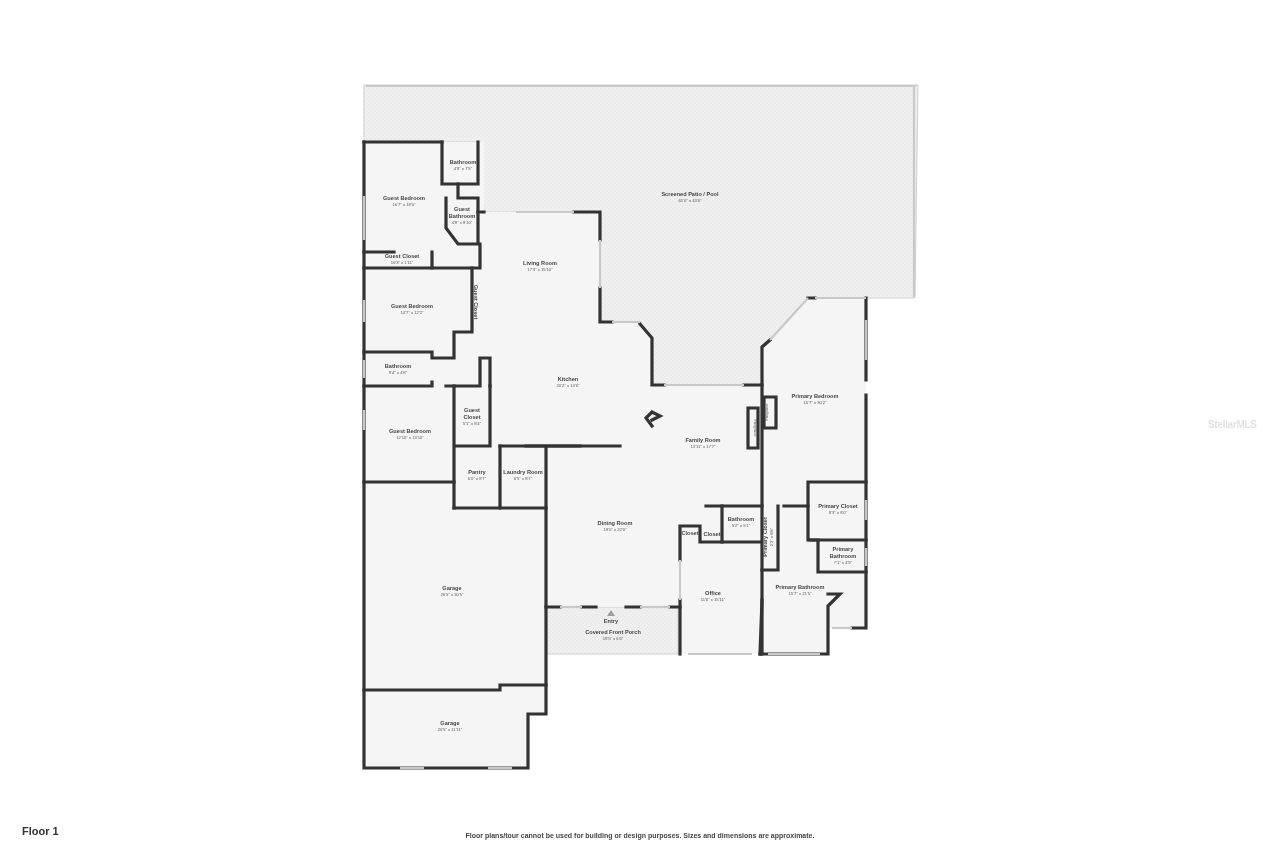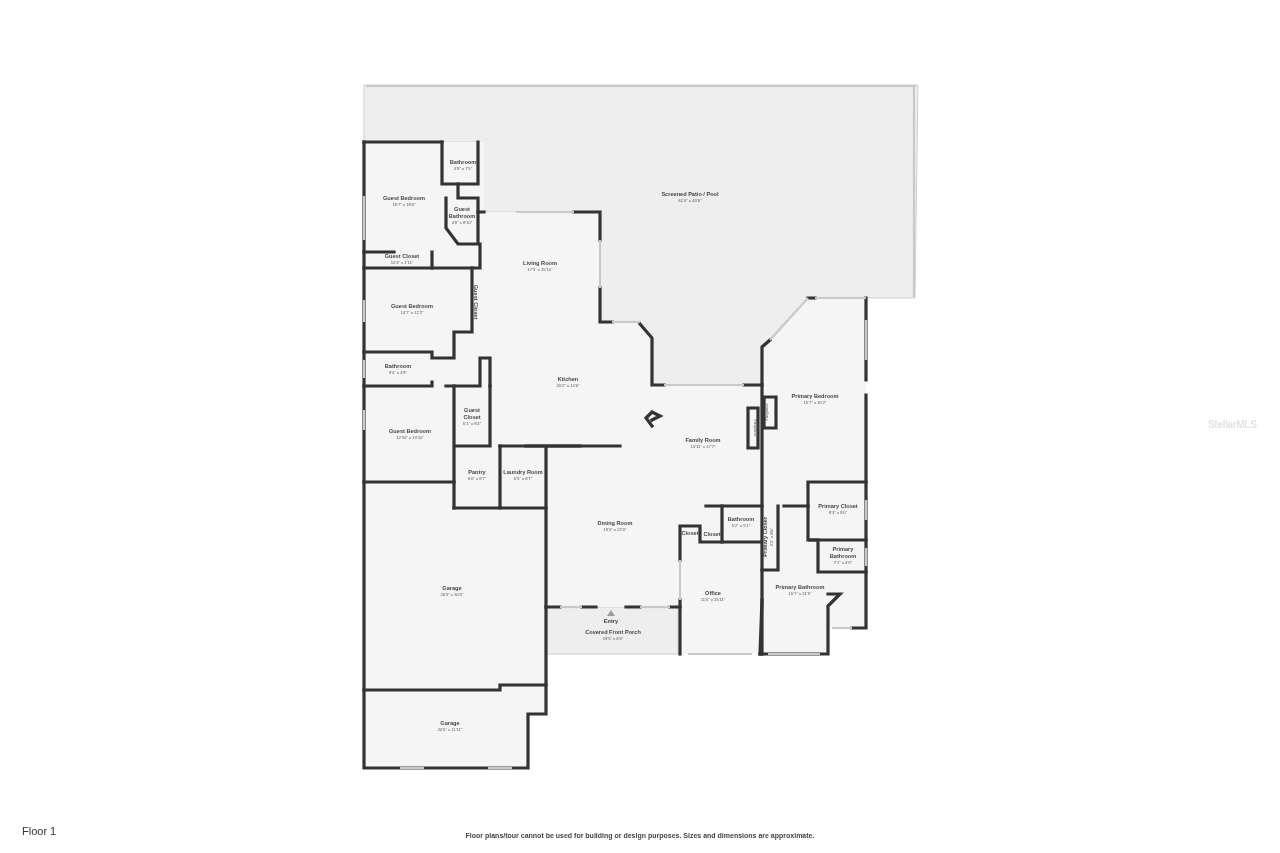--- a/index.html
+++ b/index.html
@@ -2,21 +2,21 @@
 <html><head>
 <meta charset="utf-8">
 <style>
   html,body{margin:0;padding:0;background:#ffffff;}
   body{width:1280px;height:853px;position:relative;overflow:hidden;font-family:"Liberation Sans",sans-serif;}
   #plan{position:absolute;left:0;top:0;width:1280px;height:853px;}
   .wall{stroke:#333;stroke-width:3.2;fill:none;stroke-linecap:square;}
   .win{stroke:#c9c9c9;stroke-width:2.2;fill:none;}
   .rlabel{font-family:"Liberation Sans",sans-serif;font-size:5.6px;fill:#444;text-anchor:middle;font-weight:bold;}
   .rdim{font-family:"Liberation Sans",sans-serif;font-size:4.2px;fill:#555;text-anchor:middle;}
-  .floor-label{position:absolute;left:22px;top:825px;font-size:11px;color:#333;font-weight:normal;}
+  .floor-label{position:absolute;left:22px;top:825px;font-size:11px;color:#333;font-weight:bold;}
   .disclaimer{position:absolute;left:0;width:1280px;top:832px;text-align:center;font-size:7px;color:#444;font-weight:bold;}
   .watermark{position:absolute;left:1208px;top:419px;font-size:10px;color:#e2e2e2;font-weight:bold;letter-spacing:-0.3px;}
 </style>
 </head>
 <body>
 
 <svg id="plan" viewBox="0 0 1280 853" xmlns="http://www.w3.org/2000/svg">
   <defs>
     <pattern id="dots" width="4" height="4" patternUnits="userSpaceOnUse">
       <rect width="4" height="4" fill="#f0f0f0"></rect>

